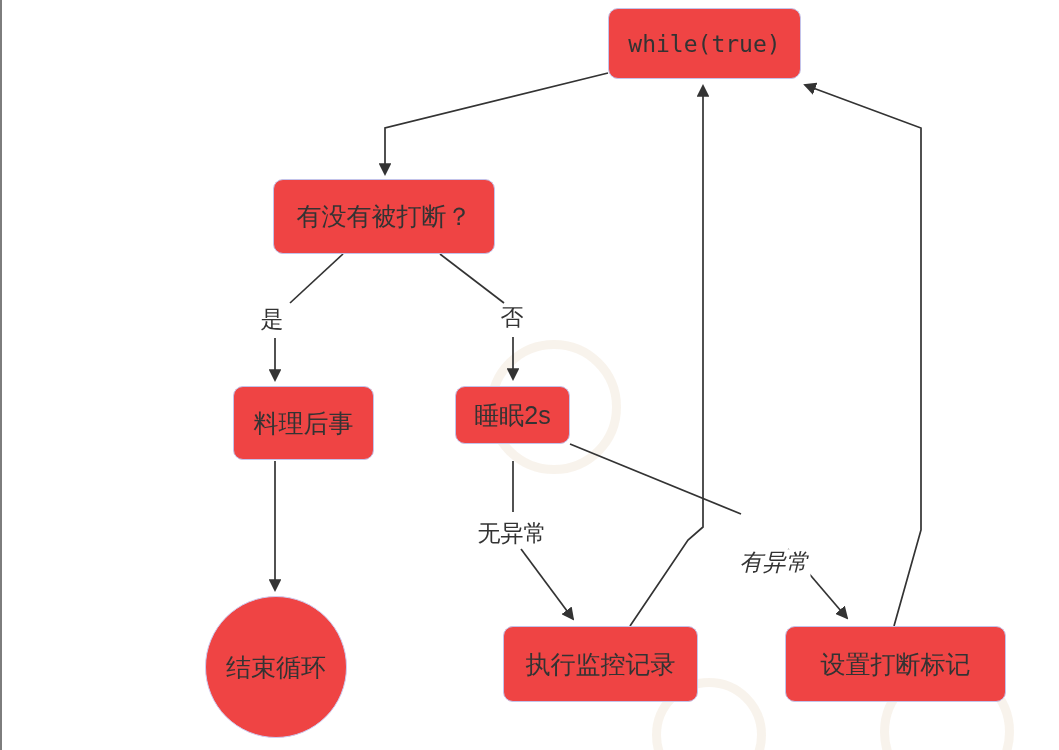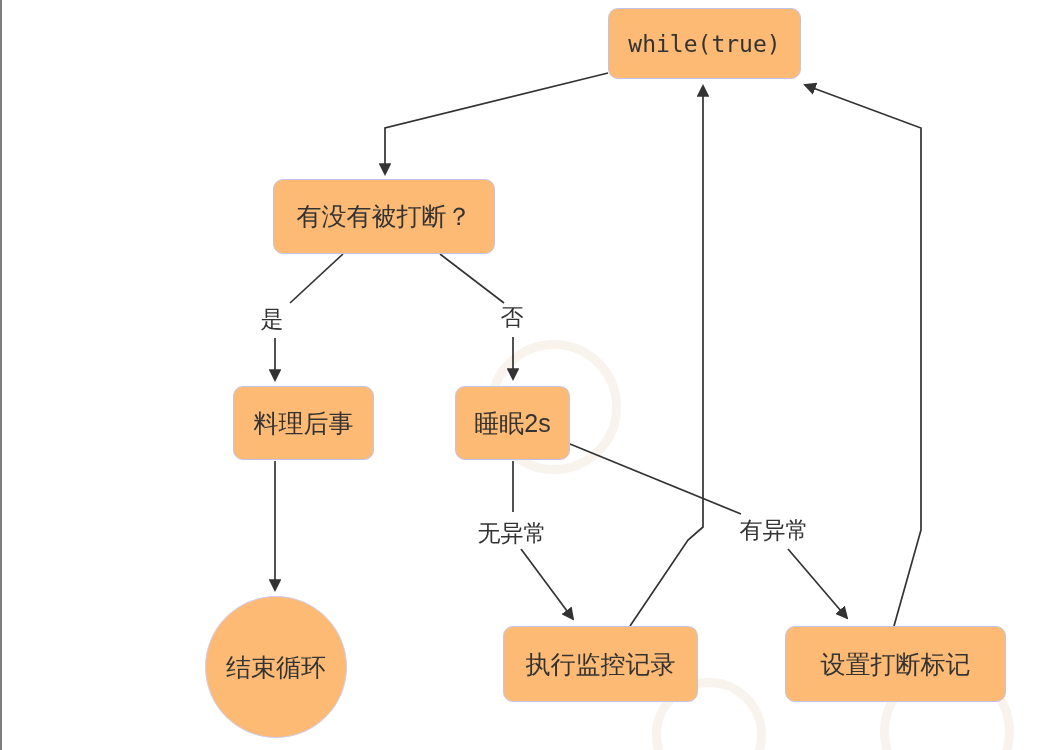--- a/index.html
+++ b/index.html
@@ -28,21 +28,21 @@
     left: 0;
     top: 0;
     width: 1059px;
     height: 750px;
   }
   .node {
     position: absolute;
     display: flex;
     align-items: center;
     justify-content: center;
-    background: #fdba74;
+    background: #ef4444;
     border: 1.4px solid #c3c3ea;
     border-radius: 10px;
     color: #333333;
     font-size: 25px;
     box-sizing: border-box;
     text-align: center;
     white-space: nowrap;
   }
   .node.mono {
     font-family: "DejaVu Sans Mono", monospace;
@@ -119,29 +119,29 @@
       <polyline points="894,626 921,530 921,128 805,85" marker-end="url(#arr)"></polyline>
     </g>
   </svg>
 
   <div class="node mono" style="left:608px; top:8px; width:193px; height:71px;">while(true)</div>
 
   <div class="node" style="left:273px; top:179px; width:222px; height:75px;">有没有被打断？</div>
 
   <div class="node" style="left:205px; top:386px; width:141px; height:74px;margin-left:28px;">料理后事</div>
 
-  <div class="node" style="left:455px; top:386px; width:115px; height:74px;">睡眠2s</div>
+  <div class="node" style="left:455px; top:386px; width:115px; height:58px;">睡眠2s</div>
 
   <div class="node circle" style="left:205px; top:596px; width:142px; height:142px;">结束循环</div>
 
   <div class="node" style="left:503px; top:626px; width:195px; height:76px;">执行监控记录</div>
 
   <div class="node" style="left:785px; top:626px; width:221px; height:76px;">设置打断标记</div>
 
   <div class="edge-label" style="left:272px; top:320px;">是</div>
 
   <div class="edge-label" style="left:512px; top:318px;">否</div>
 
   <div class="edge-label" style="left:512px; top:534px;">无异常</div>
 
-  <div class="edge-label" style="left:774px; top:531px;">有异常</div>
+  <div class="edge-label" style="left:774px; top:563px;font-style:italic;">有异常</div>
 
 </div>
 
 </body></html>

